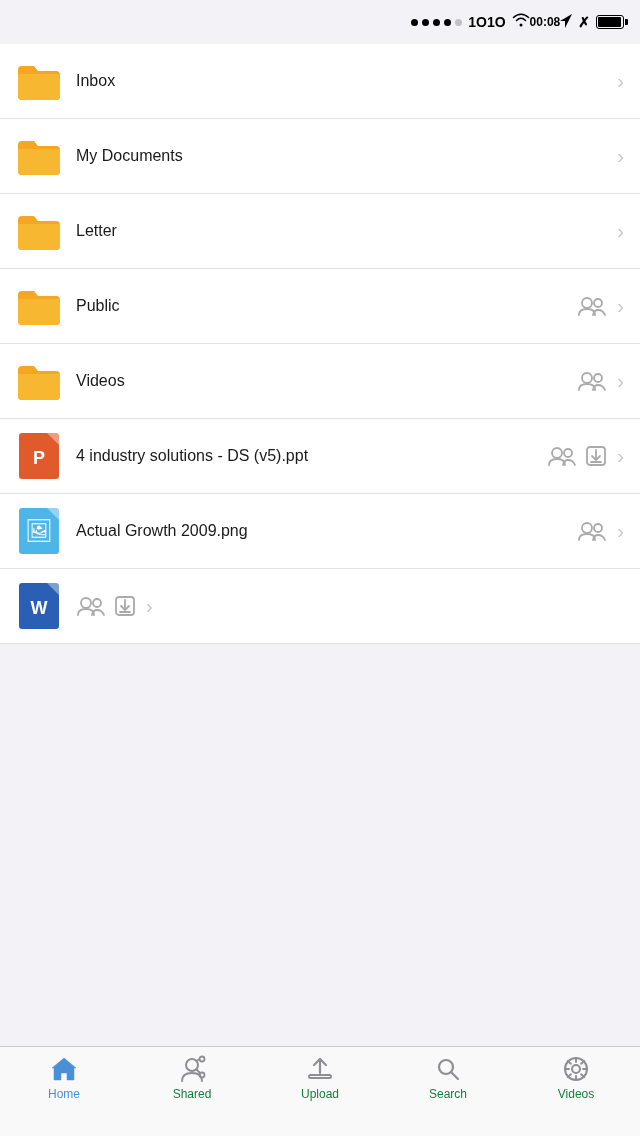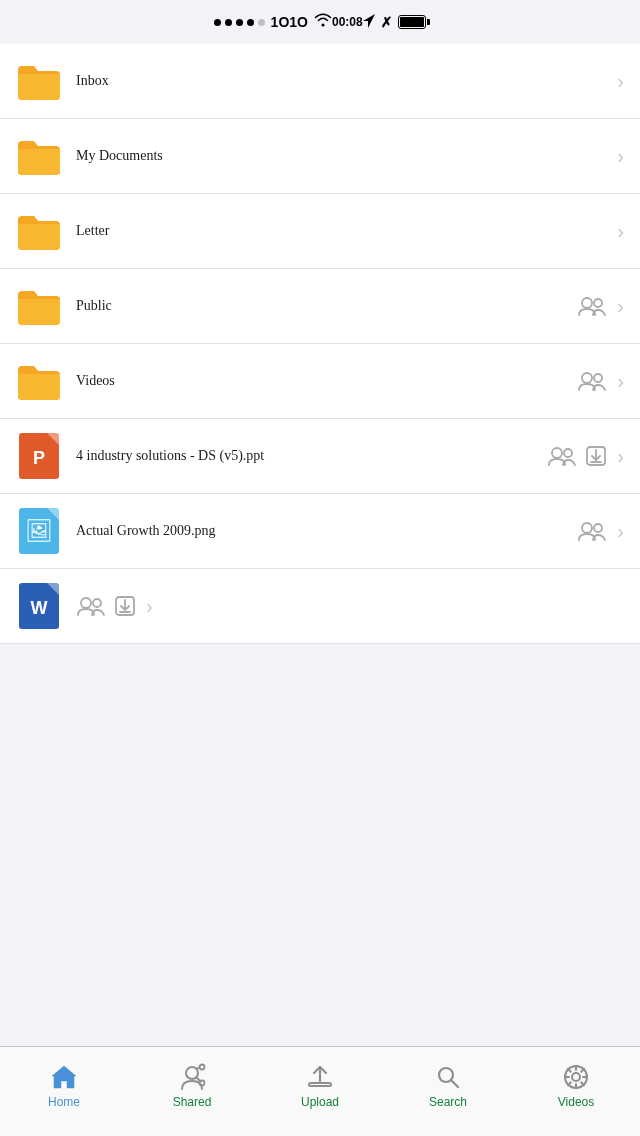--- a/index.html
+++ b/index.html
@@ -12,21 +12,21 @@
       overflow: hidden;
       position: relative;
     }
 
     
     .status-bar {
       height: 44px;
       background: #f2f2f7;
       display: flex;
       align-items: center;
-      justify-content: center;
+      justify-content: flex-end;
       padding: 0 16px;
     }
     .status-left {
       display: flex;
       align-items: center;
       gap: 6px;
       font-size: 14px;
       font-weight: 600;
     }
     .status-dots {
@@ -124,24 +124,23 @@
       font-weight: 700;
       margin-top: 4px;
     }
     .file-img-icon {
       font-size: 22px;
       color: #fff;
     }
 
     .item-name {
       flex: 1;
-      font-size: 14px;
+      font-size: 16px;
       color: #1a1a1a;
       line-height: 1.3;
-      font-family: Liberation Serif, serif;
     }
 
     .item-badges {
       display: flex;
       align-items: center;
       gap: 8px;
       margin-right: 10px;
     }
 
     .chevron {
@@ -154,21 +153,21 @@
     .tab-bar {
       position: absolute;
       bottom: 0;
       left: 0;
       right: 0;
       height: 90px;
       background: #f9f9f9;
       border-top: 1px solid #c8c8cc;
       display: flex;
       align-items: flex-start;
-      padding-top: 16px;
+      padding-top: 8px;
     }
 
     .tab-item {
       flex: 1;
       display: flex;
       flex-direction: column;
       align-items: center;
       gap: 4px;
       cursor: pointer;
     }

